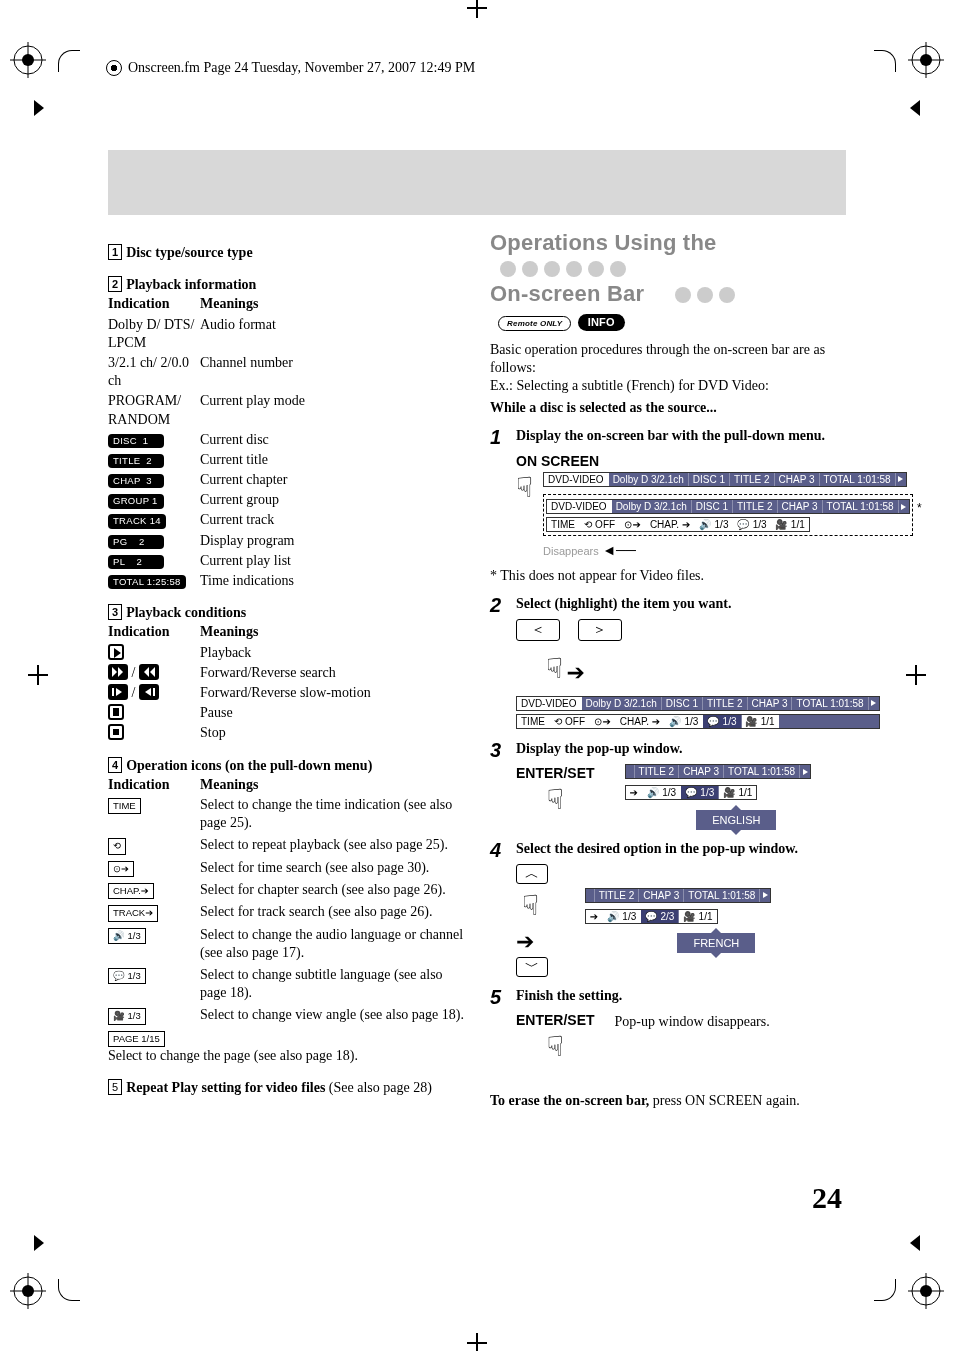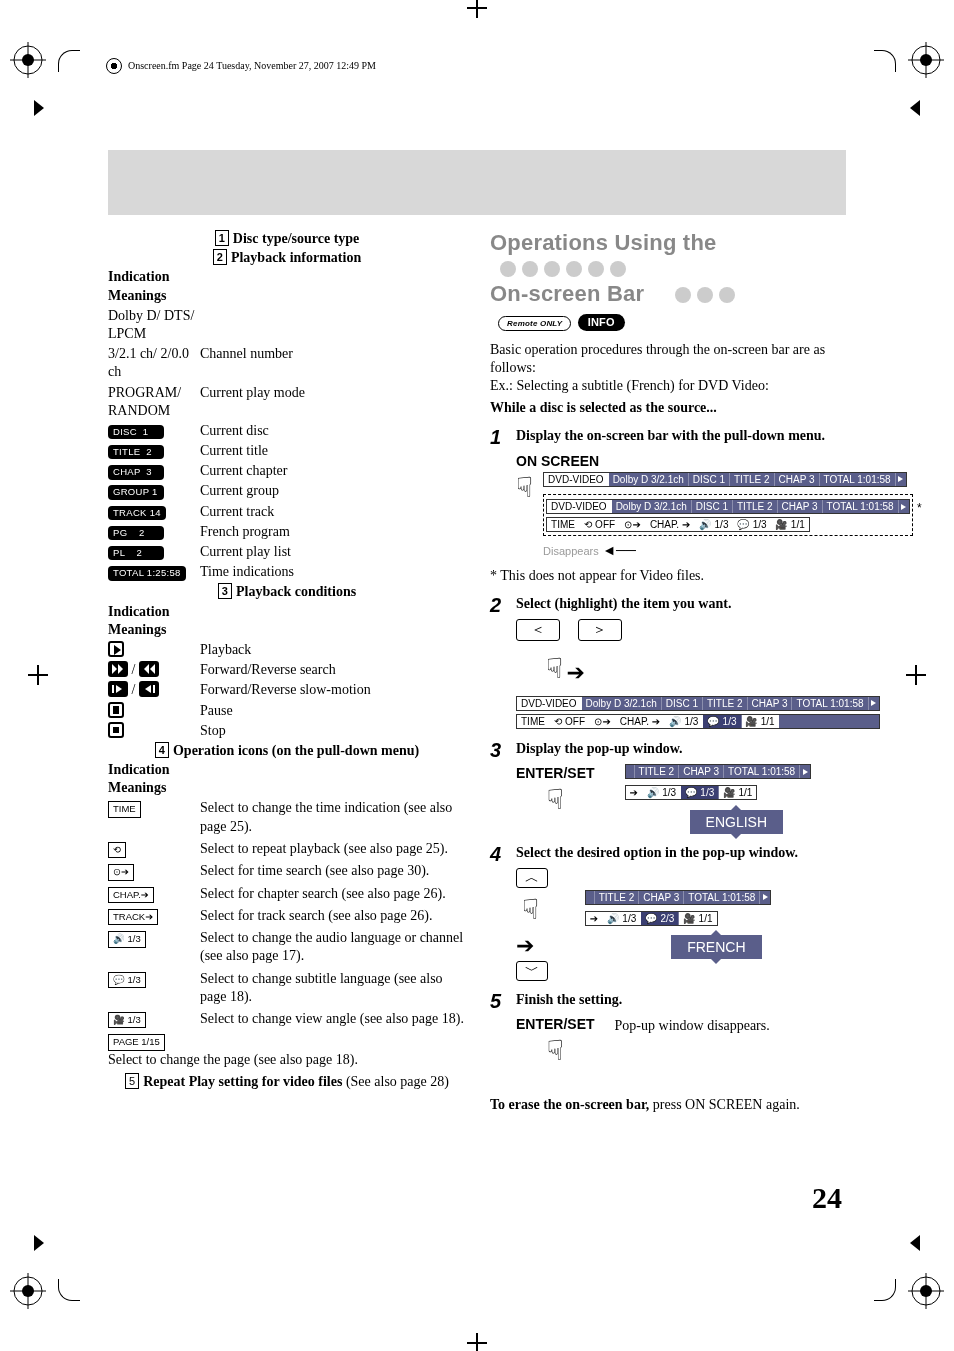--- a/index.html
+++ b/index.html
@@ -32,21 +32,21 @@
   .cross.rightc{ right:28px; top:665px; }
 
   .tri { position:absolute; width:0; height:0; pointer-events:none; }
   .tri.left  { left:34px;  top:100px; border-top:8px solid transparent; border-bottom:8px solid transparent; border-left:10px solid #000; }
   .tri.right { right:34px; top:100px; border-top:8px solid transparent; border-bottom:8px solid transparent; border-right:10px solid #000; }
   .tri.bleft { left:34px;  bottom:100px; border-top:8px solid transparent; border-bottom:8px solid transparent; border-left:10px solid #000; }
   .tri.bright{ right:34px; bottom:100px; border-top:8px solid transparent; border-bottom:8px solid transparent; border-right:10px solid #000; }
 
   .header-path {
     position:absolute; left:100px; top:56px;
-    font-size:10px;
+    font-size:14px;
     padding:3px 8px 3px 28px;
     display:flex; align-items:center; gap:4px;
   }
   .header-path::before {
     content:""; position:absolute; left:6px; top:50%; transform:translateY(-50%);
     width:14px; height:14px; border-radius:50%; border:1px solid #000;
     background: radial-gradient(#000 3px, transparent 3px);
   }
   .frame-corner { position:absolute; width:22px; height:22px; border:1px solid #000; }
   .frame-corner.tl { left:58px;  top:50px;  border-right:none; border-bottom:none; border-top-left-radius:14px;}
@@ -59,22 +59,22 @@
   
   .cols { position:absolute; left:108px; top:230px; width:740px; display:flex; gap:24px; }
   .col { width:358px; }
 
   .boxnum { display:inline-block; border:1px solid #000; font-size:11px; padding:0 3px; line-height:14px; vertical-align:1px; margin-right:4px; font-family:Arial, sans-serif; }
 
   .row { display:flex; margin-bottom:2px; }
   .row .ind { width:92px; flex-shrink:0; }
   .row .mean { flex:1; }
 
-  h4.sub { font-weight:bold; font-size:14px; margin:0 0 1px;text-align:center; }
-  .thdr { display:flex; font-weight:bold; margin:1px 0 2px;flex-direction:column; }
+  h4.sub { font-weight:bold; font-size:14px; margin:14px 0 1px; }
+  .thdr { display:flex; font-weight:bold; margin:1px 0 2px; }
   .thdr .ind { width:92px; }
 
   .chip {
     display:inline-block; background:#000; color:#fff;
     font-family:Arial, sans-serif; font-size:9.5px;
     border-radius:4px; padding:1px 5px 1px 5px; letter-spacing:0.3px;
     min-width:56px; text-align:left; white-space:pre;
   }
   .obox {
     display:inline-block; border:1px solid #000;
@@ -122,21 +122,21 @@
   .osd {
     display:inline-flex; background:#5a5e8a; border:1px solid #333; font-family:Arial, sans-serif;
     font-size:10px; color:#fff; align-items:stretch; height:15px;
   }
   .osd > div { padding:1px 4px; border-right:1px solid rgba(255,255,255,0.3); white-space:nowrap; display:flex; align-items:center;}
   .osd > div:last-child{ border-right:none;}
   .osd .light{ background:#fff; color:#000;}
   .osd .play{ width:10px; justify-content:center;}
   .osd .play::after{ content:""; border-left:5px solid #fff; border-top:3px solid transparent; border-bottom:3px solid transparent;}
   .osd2 { margin-top:2px;}
-  .popup { display:inline-block; background:#5a5e8a; color:#fff; font-family:Arial,sans-serif; font-size:14px; padding:3px 16px; position:relative;}
+  .popup { display:inline-block; background:#5a5e8a; color:#fff; font-family:Arial,sans-serif; font-size:11px; padding:3px 16px; position:relative;}
   .popup::before{content:"";position:absolute;left:50%;top:-5px;transform:translateX(-50%);border-bottom:5px solid #5a5e8a;border-left:5px solid transparent;border-right:5px solid transparent;}
   .popup::after{content:"";position:absolute;left:50%;bottom:-5px;transform:translateX(-50%);border-top:5px solid #5a5e8a;border-left:5px solid transparent;border-right:5px solid transparent;}
 
   .navbtn { display:inline-block; border:1px solid #000; border-radius:3px; padding:3px 14px; font-size:14px; line-height:1; vertical-align:middle;}
   .hand { display:inline-block; font-size:28px; filter:grayscale(1); }
   .arrow-r { display:inline-block; font-size:22px; vertical-align:-2px;}
 
   .page-num { position:absolute; right:112px; top:1178px; font-size:30px; font-weight:bold; }
 
   .sec-label { font-family:Arial, sans-serif; font-weight:bold; font-size:14px; }
@@ -199,20 +199,21 @@
     <h4 class="sub"><span class="boxnum">1</span><span>Disc type/source type</span></h4>
 
     <h4 class="sub"><span class="boxnum">2</span><span>Playback information</span></h4>
     <div class="thdr">
       <div class="ind">Indication</div>
       <div>Meanings</div>
     </div>
     <div id="pb-rows">
         <div class="row">
           <div class="ind">Dolby D/ DTS/ LPCM</div>
+          <div class="mean">Audio format</div>
         </div>
         <div class="row">
           <div class="ind">3/2.1 ch/ 2/0.0 ch</div>
           <div class="mean">Channel number</div>
         </div>
         <div class="row">
           <div class="ind">PROGRAM/ RANDOM</div>
           <div class="mean">Current play mode</div>
         </div>
         <div class="row">
@@ -230,21 +231,21 @@
         <div class="row">
           <div class="ind"><span class="chip">GROUP 1</span></div>
           <div class="mean">Current group</div>
         </div>
         <div class="row">
           <div class="ind"><span class="chip">TRACK 14</span></div>
           <div class="mean">Current track</div>
         </div>
         <div class="row">
           <div class="ind"><span class="chip">PG    2</span></div>
-          <div class="mean">French program</div>
+          <div class="mean">Display program</div>
         </div>
         <div class="row">
           <div class="ind"><span class="chip">PL    2</span></div>
           <div class="mean">Current play list</div>
         </div>
         <div class="row">
           <div class="ind"><span class="chip">TOTAL 1:25:58</span></div>
           <div class="mean">Time indications</div>
         </div>
       </div>

